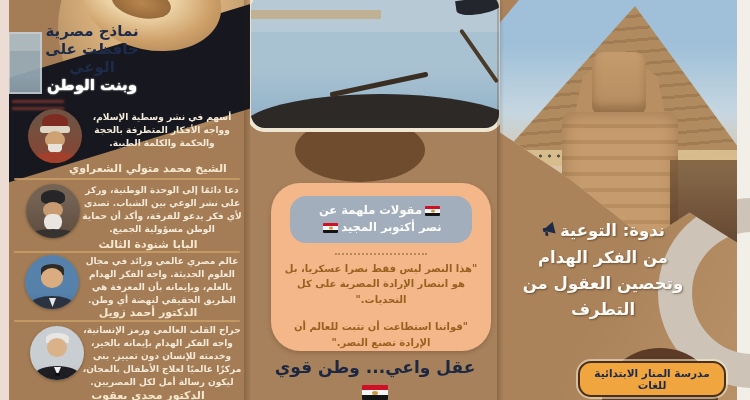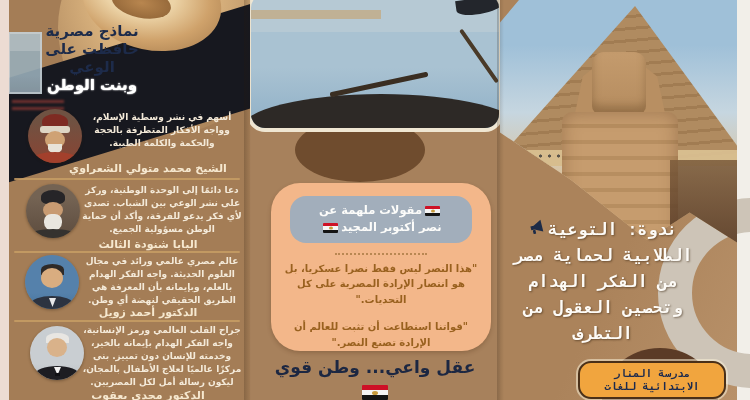--- a/index.html
+++ b/index.html
@@ -1,21 +1,21 @@
 <!DOCTYPE html>
 <html lang="ar"><head>
 <meta charset="utf-8">
 <style>
   html,body{margin:0;padding:0;background:#ddd;}
   #page{position:relative;width:750px;height:400px;overflow:hidden;background:#a7815c;
         font-family:"DejaVu Sans",sans-serif;direction:rtl;}
   .panel{position:absolute;top:0;height:400px;width:250px;overflow:hidden;}
   #panel-left{left:0;background:#a47d56;padding-left:36px;}
   #panel-mid{left:250px;background:#a7815c;}
-  #panel-right{left:500px;background:linear-gradient(115deg,#ab835b 0 55%,#b9926a 100%);font-family:Liberation Mono, monospace;}
+  #panel-right{left:500px;background:linear-gradient(115deg,#ab835b 0 55%,#b9926a 100%);}
 
   
   .edge-strip{position:absolute;left:0;top:0;width:9px;height:400px;background:#ecdcd3;z-index:9;}
   .collage-circle{position:absolute;left:58px;top:-80px;width:215px;height:215px;border-radius:50%;
         background:radial-gradient(circle at 45% 35%,#d7b07c 0 35%,#b18a5f 70%,#a07a52 100%);z-index:1;}
   .dark-wedge{position:absolute;left:-25px;top:40px;width:330px;height:100px;background:#17181f;
         transform:rotate(-17deg);z-index:2;}
   .hands-photo{position:absolute;left:82px;top:-48px;width:140px;height:98px;border-radius:50%;
         transform:rotate(12deg);z-index:3;
         background:radial-gradient(ellipse at 40% 45%,#ecd3a6 0 30%,#cfa26b 60%,#9c7245 100%);}
@@ -260,21 +260,20 @@
       <div class="sphinx-shadow"></div>
     </div>
 
     <div class="r-title">
       <div>
         <span>ندوة: التوعية</span><span class="mega-icon"><svg width="16" height="16" viewBox="0 0 24 24">
               <path d="M21 3 9 9H4v6h5l12 6V3z" fill="#1d2b47"></path>
               <rect x="6" y="15.5" width="4" height="6" rx="1" fill="#1d2b47"></rect>
             </svg></span>
       </div>
-      <div>الطلابية لحماية مصر</div>
       <div>من الفكر الهدام</div>
       <div>وتحصين العقول من</div>
       <div>التطرف</div>
     </div>
 
     <div class="dark-blob"></div>
     <div class="school-badge">مدرسة المنار الابتدائية للغات</div>
   </div>
 
   <div class="fold" style="left:244px;"></div>

